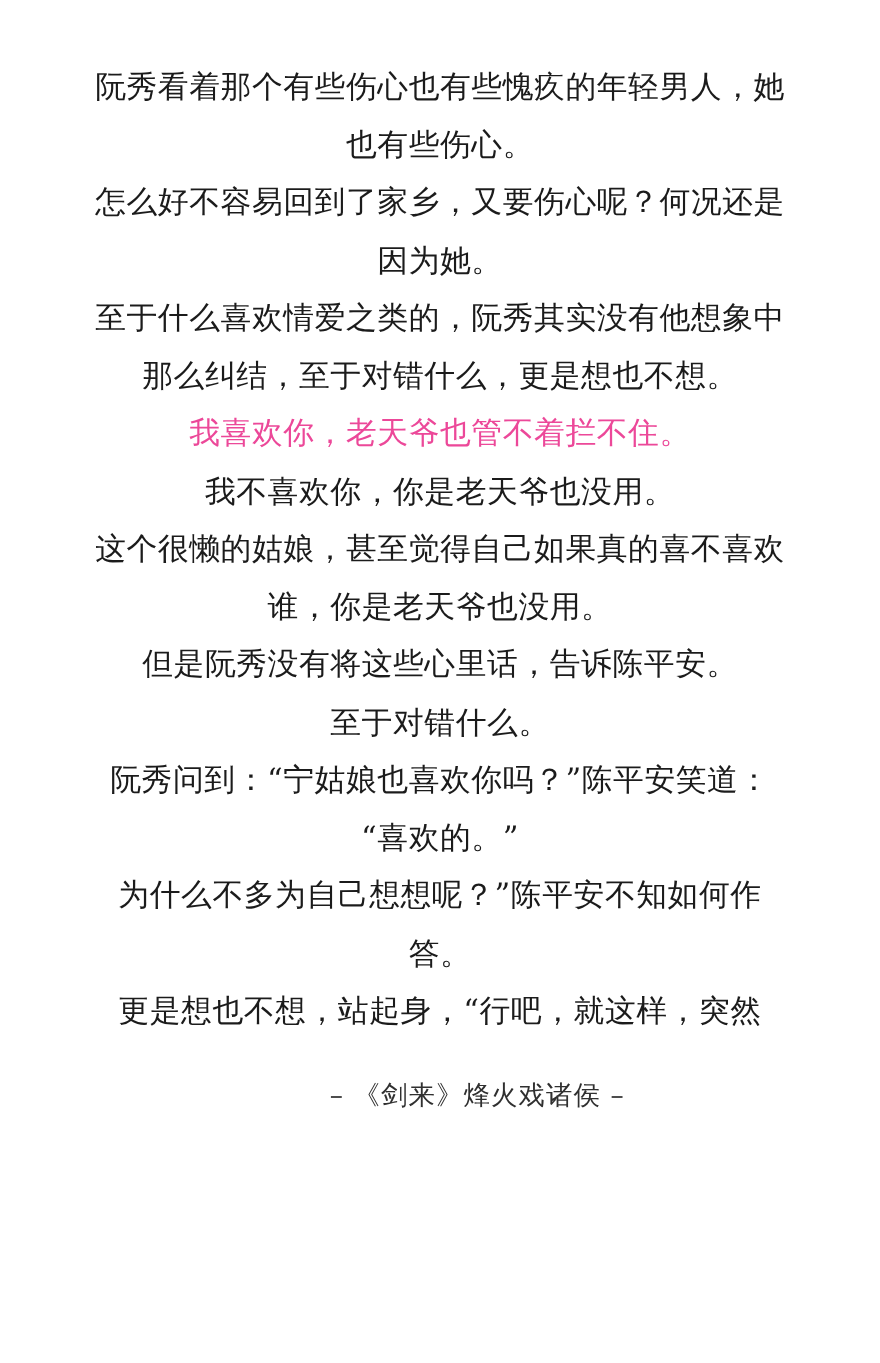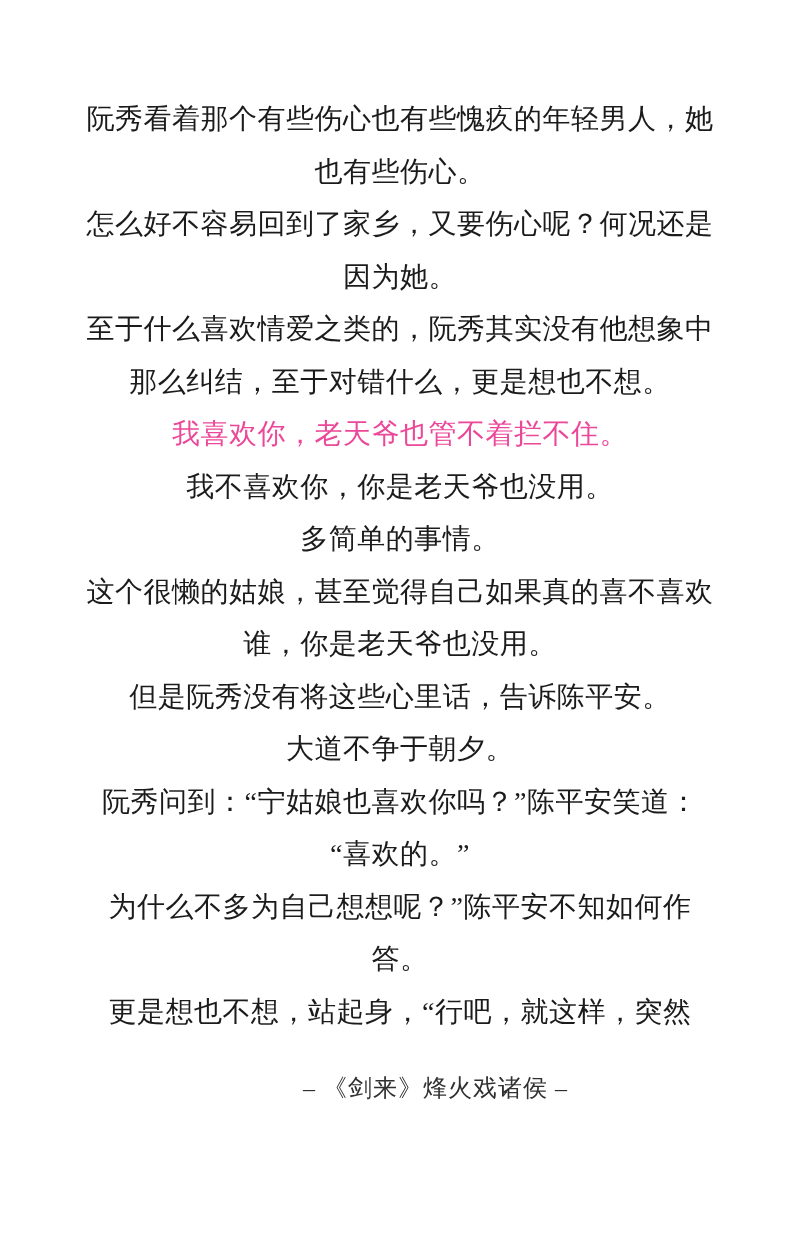--- a/index.html
+++ b/index.html
@@ -10,22 +10,21 @@
     width: 800px;
     height: 1239px;
     background: #ffffff;
     font-family: "DejaVu Serif", "Liberation Serif", serif;
     overflow: hidden;
   }
   .page {
     box-sizing: border-box;
     width: 652px;
     height: 1239px;
-    padding: 93px 84px 0 84px;
-    font-family: Liberation Serif, serif;
+    padding: 53px 84px 0 84px;
   }
   .body-text {
     width: 632px;
   }
   .paragraph {
     margin: 0;
   }
   .text-line {
     font-size: 28px;
     line-height: 52.5px;
@@ -63,31 +62,28 @@
         <div class="text-line" style="color: rgb(27, 27, 27);">至于什么喜欢情爱之类的，阮秀其实没有他想象中</div>
         <div class="text-line" style="color: rgb(27, 27, 27);">那么纠结，至于对错什么，更是想也不想。</div>
       </div>
       <div class="paragraph">
         <div class="text-line" style="color: #ec4899;">我喜欢你，老天爷也管不着拦不住。</div>
       </div>
       <div class="paragraph">
         <div class="text-line" style="color: rgb(27, 27, 27);">我不喜欢你，你是老天爷也没用。</div>
       </div>
       <div class="paragraph">
-        <div class="text-line" style="color: rgb(27, 27, 27);">多简单的事情。</div>
-      </div>
-      <div class="paragraph">
         <div class="text-line" style="color: rgb(27, 27, 27);">这个很懒的姑娘，甚至觉得自己如果真的喜不喜欢</div>
         <div class="text-line" style="color: rgb(27, 27, 27);">谁，你是老天爷也没用。</div>
       </div>
       <div class="paragraph">
         <div class="text-line" style="color: rgb(27, 27, 27);">但是阮秀没有将这些心里话，告诉陈平安。</div>
       </div>
       <div class="paragraph">
-        <div class="text-line" style="color: rgb(27, 27, 27);">大道不争于朝夕。</div>
+        <div class="text-line" style="color: rgb(27, 27, 27);">至于对错什么。</div>
       </div>
       <div class="paragraph">
         <div class="text-line" style="color: rgb(27, 27, 27);">阮秀问到：“宁姑娘也喜欢你吗？”陈平安笑道：</div>
         <div class="text-line" style="color: rgb(27, 27, 27);">“喜欢的。”</div>
       </div>
       <div class="paragraph">
         <div class="text-line" style="color: rgb(27, 27, 27);">为什么不多为自己想想呢？”陈平安不知如何作</div>
         <div class="text-line" style="color: rgb(27, 27, 27);">答。</div>
       </div>
       <div class="paragraph">

